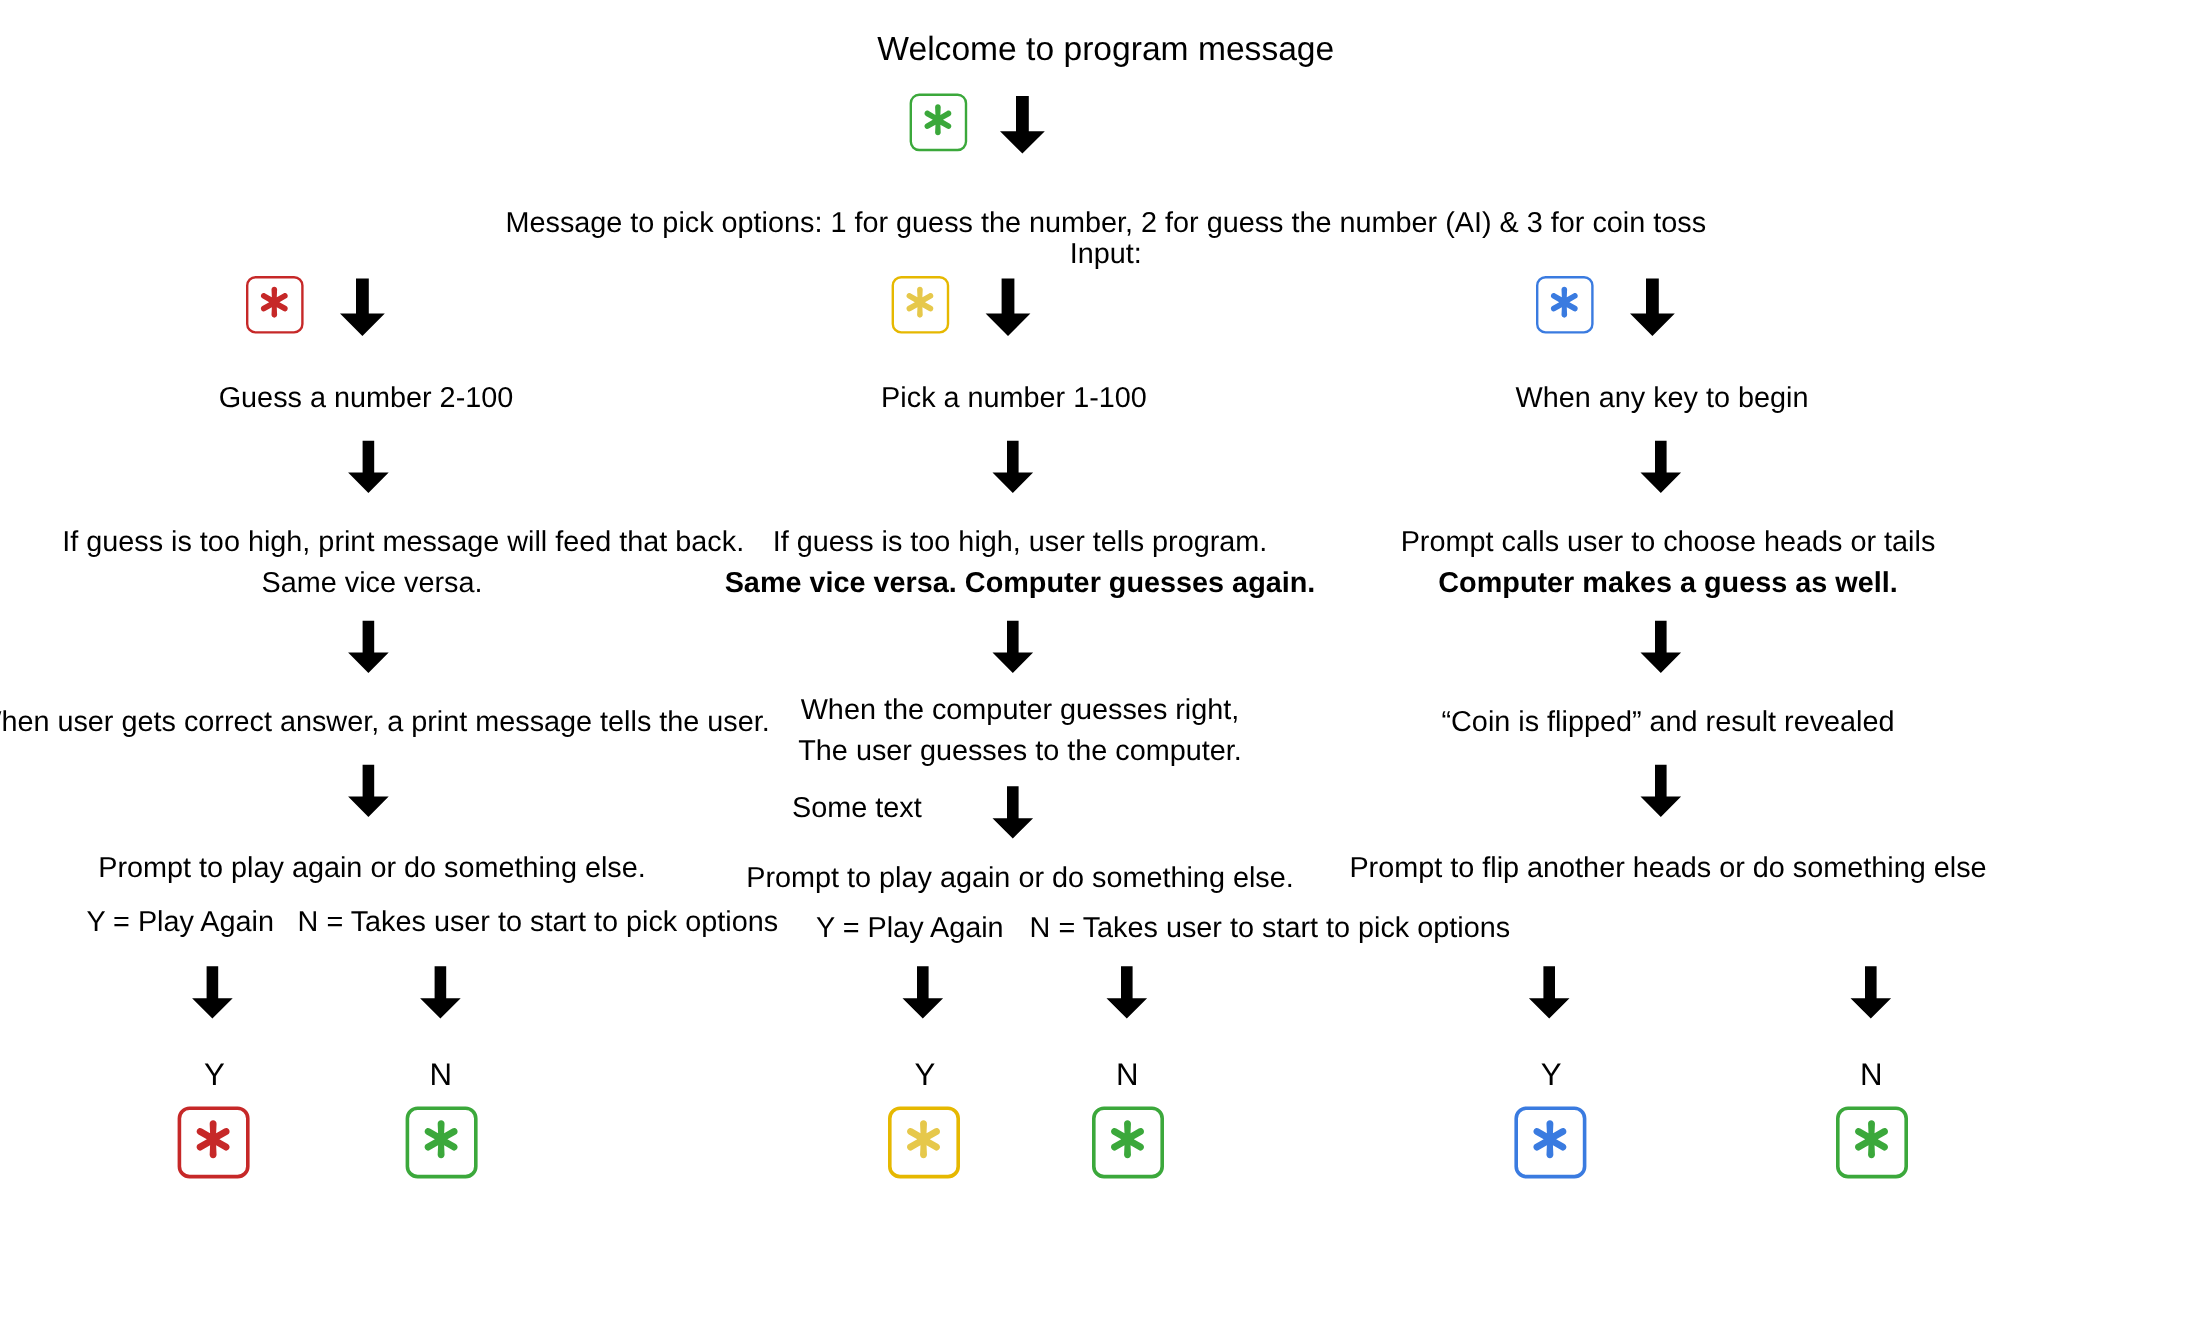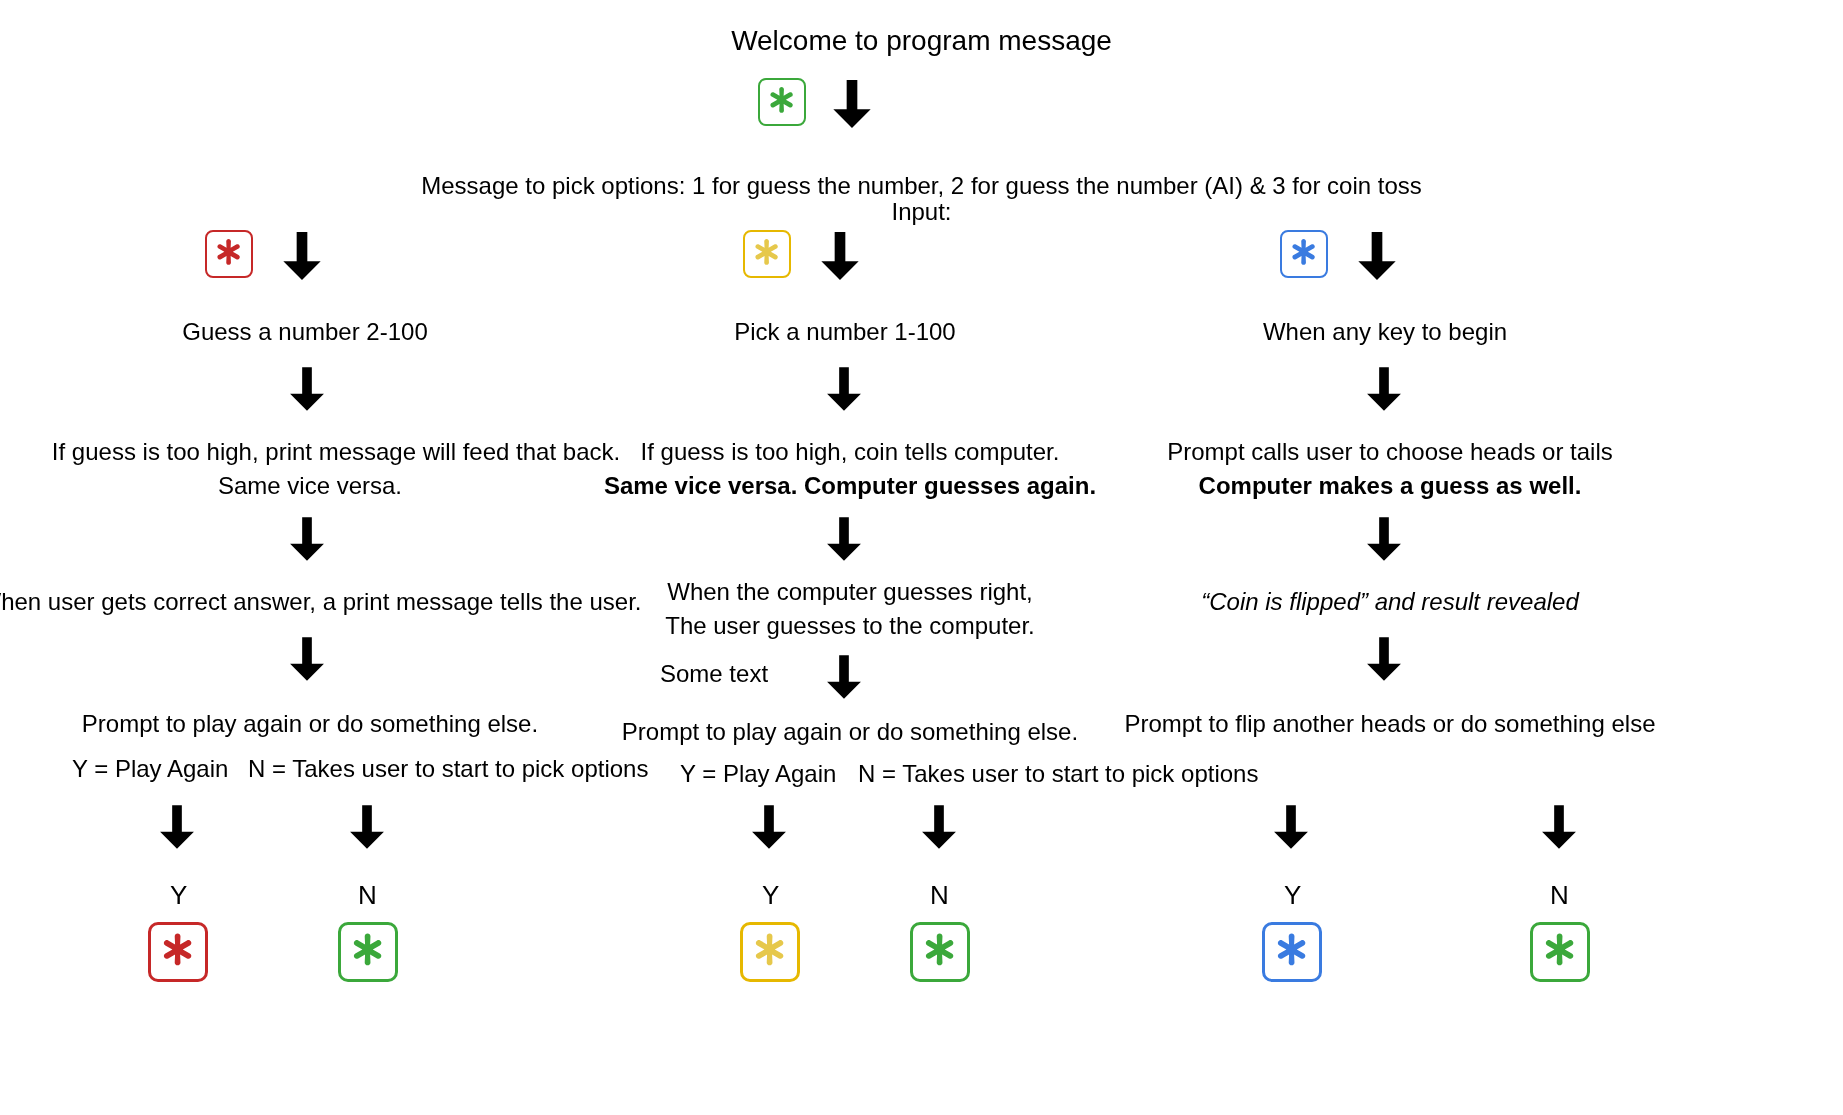--- a/index.html
+++ b/index.html
@@ -123,21 +123,21 @@
 <div class="abs arrow-down big" style="left:808px; top:224px;"><svg>
       <use href="#arrow"></use>
     </svg></div>
 
 <div class="abs txt" style="left:600px; width:490px; top:318px;">Pick a number 1-100</div>
 
 <div class="abs arrow-down" style="left:815px; top:360px;"><svg>
       <use href="#arrow"></use>
     </svg></div>
 
-<div class="abs txt" style="left:540px; width:620px; top:438px;">If guess is too high, coin tells computer.</div>
+<div class="abs txt" style="left:540px; width:620px; top:438px;">If guess is too high, user tells program.</div>
 <div class="abs txt" style="left:540px; width:620px; top:472px;font-weight:bold;">Same vice versa. Computer guesses again.</div>
 
 <div class="abs arrow-down" style="left:815px; top:510px;"><svg>
       <use href="#arrow"></use>
     </svg></div>
 
 <div class="abs txt" style="left:540px; width:620px; top:578px;">When the computer guesses right,</div>
 <div class="abs txt" style="left:540px; width:620px; top:612px;">The user guesses to the computer.</div>
 
 <div class="abs txt" style="left:660px; top:660px;">Some text</div>
@@ -185,21 +185,21 @@
       <use href="#arrow"></use>
     </svg></div>
 
 <div class="abs txt" style="left:1080px; width:620px; top:438px;">Prompt calls user to choose heads or tails</div>
 <div class="abs txt" style="left:1080px; width:620px; top:472px;font-weight:bold;">Computer makes a guess as well.</div>
 
 <div class="abs arrow-down" style="left:1355px; top:510px;"><svg>
       <use href="#arrow"></use>
     </svg></div>
 
-<div class="abs txt" style="left:1080px; width:620px; top:588px;font-style:italic;">“Coin is flipped” and result revealed</div>
+<div class="abs txt" style="left:1080px; width:620px; top:588px;">“Coin is flipped” and result revealed</div>
 
 <div class="abs arrow-down" style="left:1355px; top:630px;"><svg>
       <use href="#arrow"></use>
     </svg></div>
 
 <div class="abs txt" style="left:1080px; width:620px; top:710px;">Prompt to flip another heads or do something else</div>
 
 <div class="abs arrow-down" style="left:1262px; top:798px;"><svg>
       <use href="#arrow"></use>
     </svg></div>

